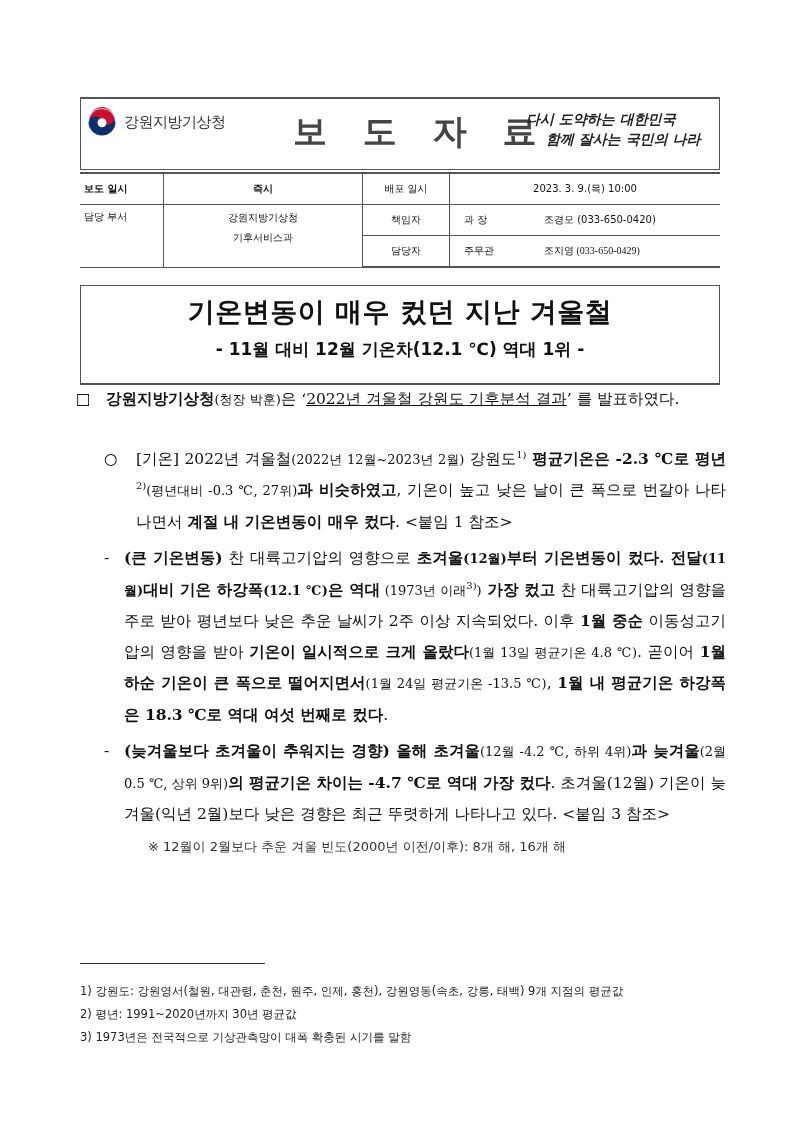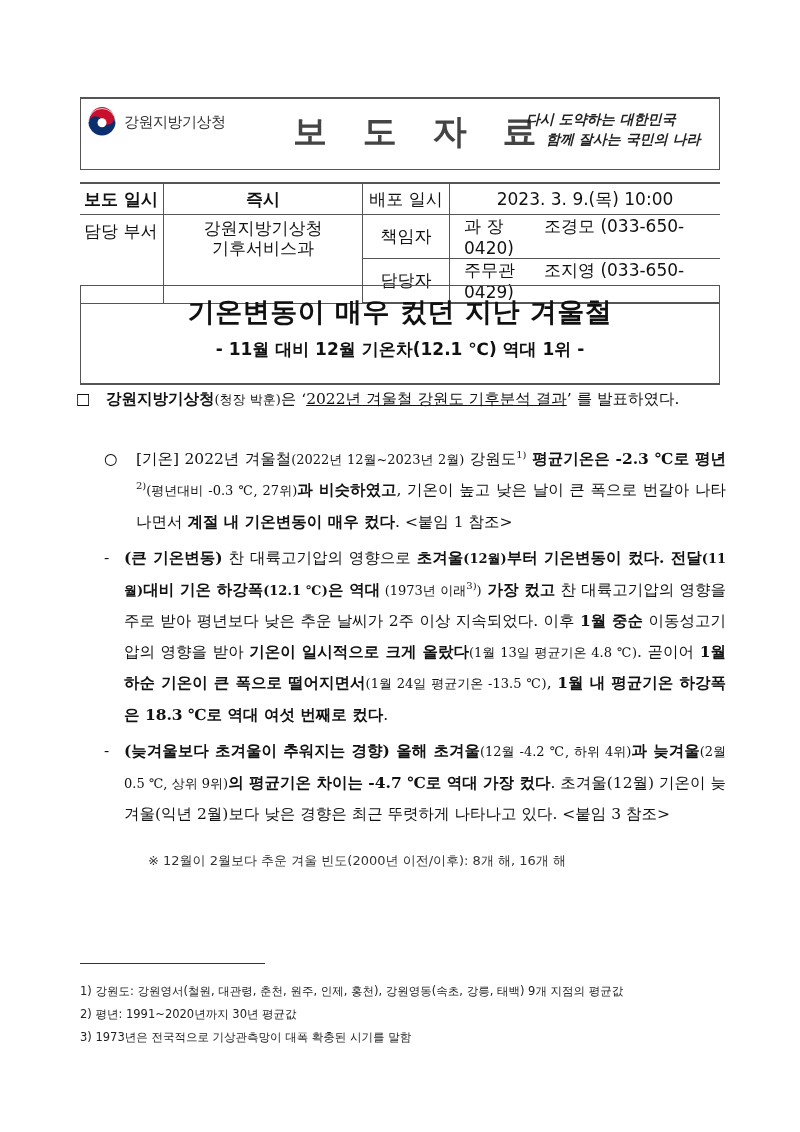--- a/index.html
+++ b/index.html
@@ -13,25 +13,25 @@
   .logo { position: absolute; left: 6px; top: 8px; display: flex; align-items: center; }
   .logo svg { width: 30px; height: 30px; }
   .logo-text { font-family: "DejaVu Sans", sans-serif; font-size: 15px; color: #333; margin-left: 7px; letter-spacing: -0.5px; }
   .press-title { position: absolute; left: 212px; top: 10px; font-family: "DejaVu Sans", sans-serif;
                  font-weight: bold; font-size: 34px; color: #444; letter-spacing: 12px; }
   .slogan { position: absolute; left: 445px; top: 10px; font-family: "DejaVu Serif", serif; font-size: 14px;
             font-style: italic; color: #222; line-height: 20px; font-weight: bold; }
   .slogan .l2 { padding-left: 20px; }
 
   
-  .info-table { position: absolute; left: 80px; top: 182px; width: 640px; border-collapse: collapse;
-                font-family: "DejaVu Sans", sans-serif; font-size: 17px; }
+  .info-table { position: absolute; left: 80px; top: 172px; width: 640px; border-collapse: collapse;
+                font-family: "DejaVu Sans", sans-serif; font-size: 10px; }
   .info-table td { border: 1px solid #555; height: 30px; padding: 0 4px; text-align: center; vertical-align: middle; }
   .info-table tr:first-child td { border-top: 2px solid #555; }
-  .info-table tr:last-child td { border-bottom: 2px solid #555; }
+  .info-table tr:last-child td { border-bottom: 2px solid #555; font-family: Liberation Serif, serif; }
   .info-table td:first-child { border-left: none; }
   .info-table td:last-child { border-right: none; }
   .info-table .label-cell { text-align: left; width: 75px; }
   .info-table .bold { font-weight: bold; }
   .info-table .dept { vertical-align: top; line-height: 20px; padding-top: 3px; width: 190px; }
   .info-table .mid { width: 78px; }
   .info-table .contact { text-align: left; padding-left: 14px; }
   .info-table .contact .role { display: inline-block; width: 80px; }
 
   
@@ -44,21 +44,21 @@
   .body { position: absolute; left: 76px; top: 384px; width: 650px; font-size: 15.5px; line-height: 30.5px; }
   .p { position: relative; text-align: justify; }
   .lv1 { padding-left: 30px; text-indent: -30px; }
   .bullet { display: inline-block; width: 30px; text-indent: 0; }
   .marker2 { position: absolute; left: 28px; top: 0; }
   .marker3 { position: absolute; left: 32px; top: 0; }
   .b { font-weight: bold; }
   .u { text-decoration: underline; }
   .sm { font-size: 13px; }
   sup { font-size: 10px; line-height: 0; }
-  .note { font-family: "DejaVu Sans", sans-serif; font-size: 13px; color: #333; padding-left: 72px; margin-top: 16px; }
+  .note { font-family: "DejaVu Sans", sans-serif; font-size: 13px; color: #333; padding-left: 72px; margin-top: 2px; }
 
   
   .fn-rule { position: absolute; left: 80px; top: 963px; width: 185px; border-top: 1px solid #333; }
   .footnotes { position: absolute; left: 80px; top: 980px; width: 660px; font-family: "DejaVu Sans", sans-serif;
                font-size: 11.5px; line-height: 23px; color: #222; }
 </style>
 </head>
 <body>
 
 <div class="page">

